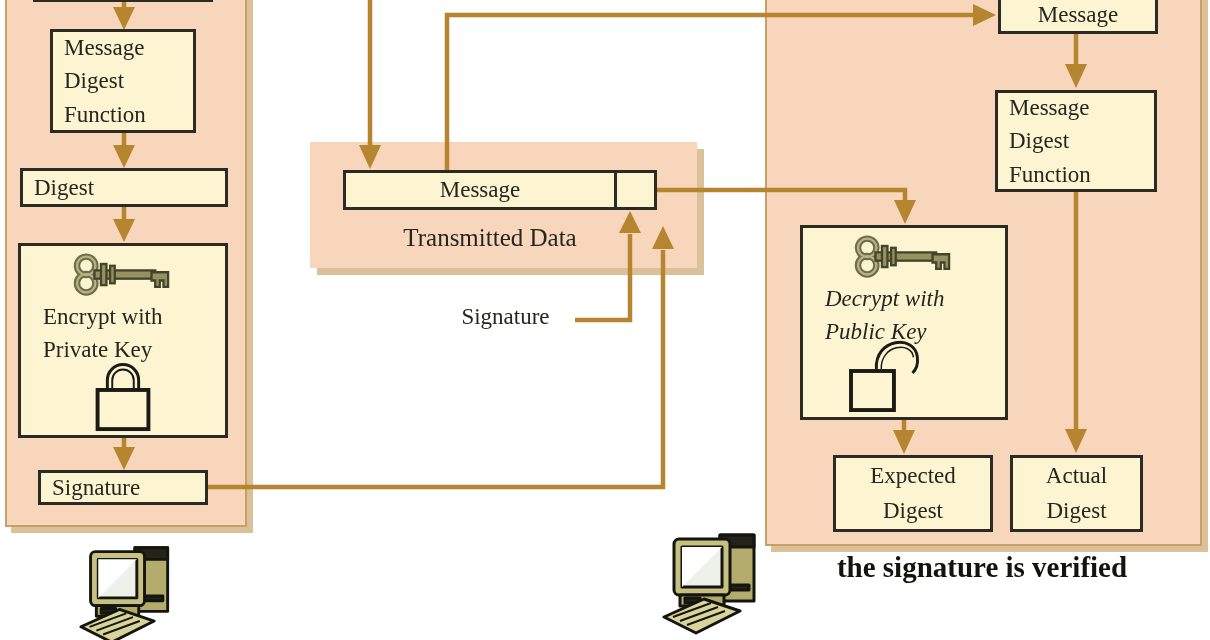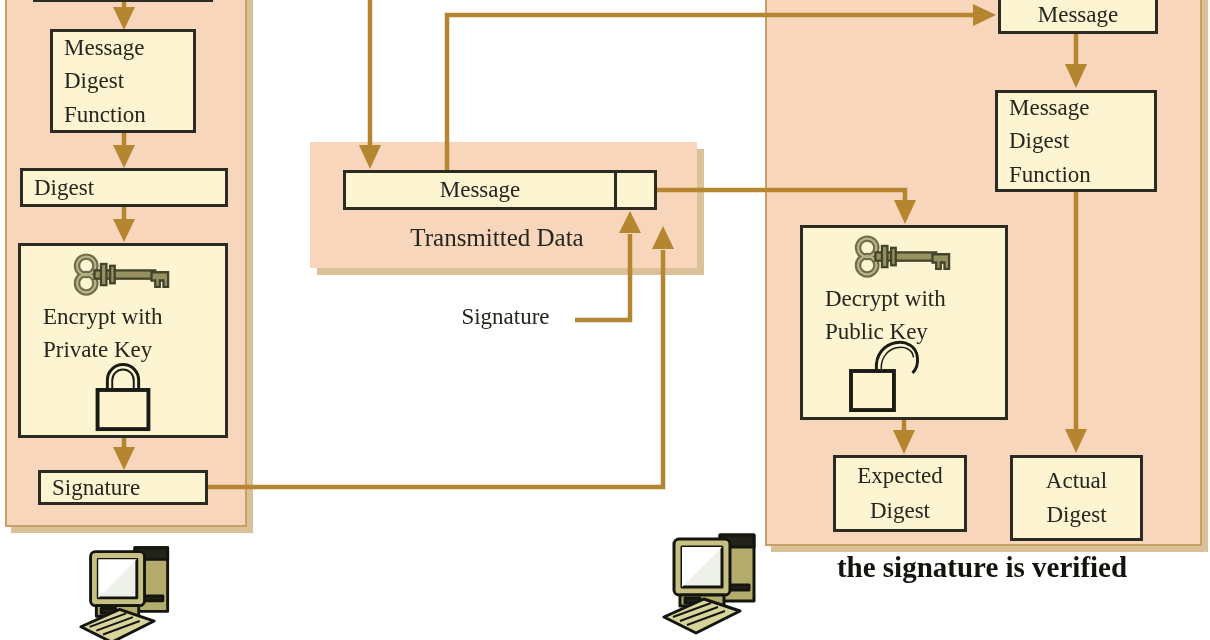--- a/index.html
+++ b/index.html
@@ -139,48 +139,48 @@
   <div class="node" style="left:38px;top:470px;width:170px;height:35px;">
     <span class="lbl">Signature</span>
   </div>
 
   <div class="node" style="left:343px;top:170px;width:314px;height:40px;padding:0;">
     <div class="msg-main">
       <span>Message</span>
     </div>
     <div class="msg-cell"></div>
   </div>
-  <div class="floating-label" style="left:340px;top:224px;width:314px;text-align:center;font-size:25px;">Transmitted Data</div>
+  <div class="floating-label" style="left:333px;top:224px;width:314px;text-align:center;font-size:25px;">Transmitted Data</div>
   <div class="floating-label" style="left:443px;top:304px;width:125px;text-align:center;font-size:23px;">Signature</div>
 
   <div class="node center" style="left:998px;top:-4px;width:160px;height:38px;">
     <span class="lbl">Message</span>
   </div>
   <div class="node" style="left:995px;top:90px;width:162px;height:102px;">
     <span class="lbl">Message
 Digest
 Function</span>
   </div>
-  <div class="node iconbox" style="left:800px;top:225px;width:208px;height:195px;">
+  <div class="node iconbox" style="left:800px;top:225px;width:208px;height:195px;font-style:italic;">
     <svg class="key-ic">
         <use href="#sym-key"></use>
       </svg>
     <span class="lbl">Decrypt with
 Public Key</span>
     <svg class="lock-open" viewBox="0 0 92 84">
       <rect x="4" y="42" width="44" height="40" fill="none" stroke="#1b1b15" stroke-width="4"></rect>
       <path d="M30,40 C28,8 70,4 72,28 C73,36 70,41 67,44" fill="none" stroke="#1b1b15" stroke-width="3"></path>
       <path d="M35,40 C34,15 66,11 68,28" fill="none" stroke="#1b1b15" stroke-width="1.5"></path>
     </svg>
   </div>
-  <div class="node center" style="left:833px;top:455px;width:134px;height:77px;line-height:1.5;">
+  <div class="node center" style="left:833px;top:455px;width:160px;height:77px;line-height:1.5;">
     <span class="lbl">Expected
 Digest</span>
   </div>
-  <div class="node center" style="left:1010px;top:455px;width:133px;height:86px;line-height:1.5;">
+  <div class="node center" style="left:1010px;top:455px;width:133px;height:77px;line-height:1.5;">
     <span class="lbl">Actual
 Digest</span>
   </div>
 
   <svg class="comp" style="left:75px;top:542px;" width="114" height="106">
       <use href="#sym-computer"></use>
     </svg>
   <svg class="comp" style="left:662px;top:524px;" width="110" height="120">
       <use href="#sym-computer"></use>
     </svg>

